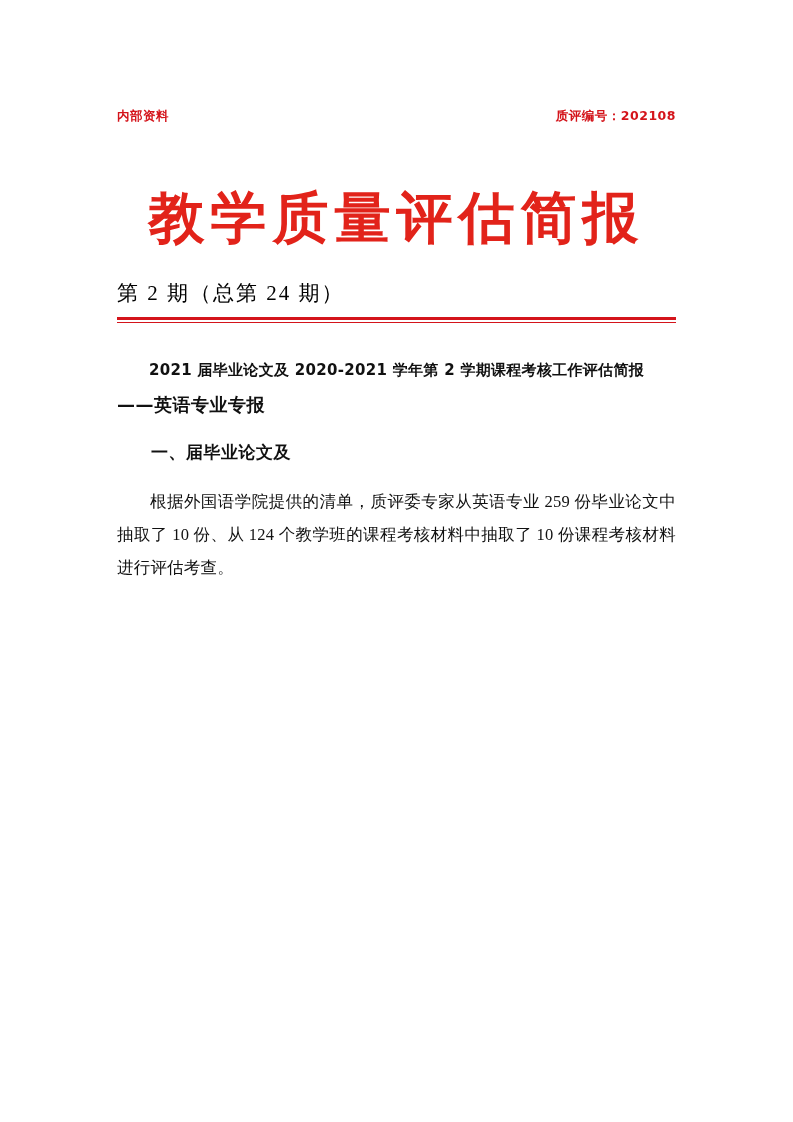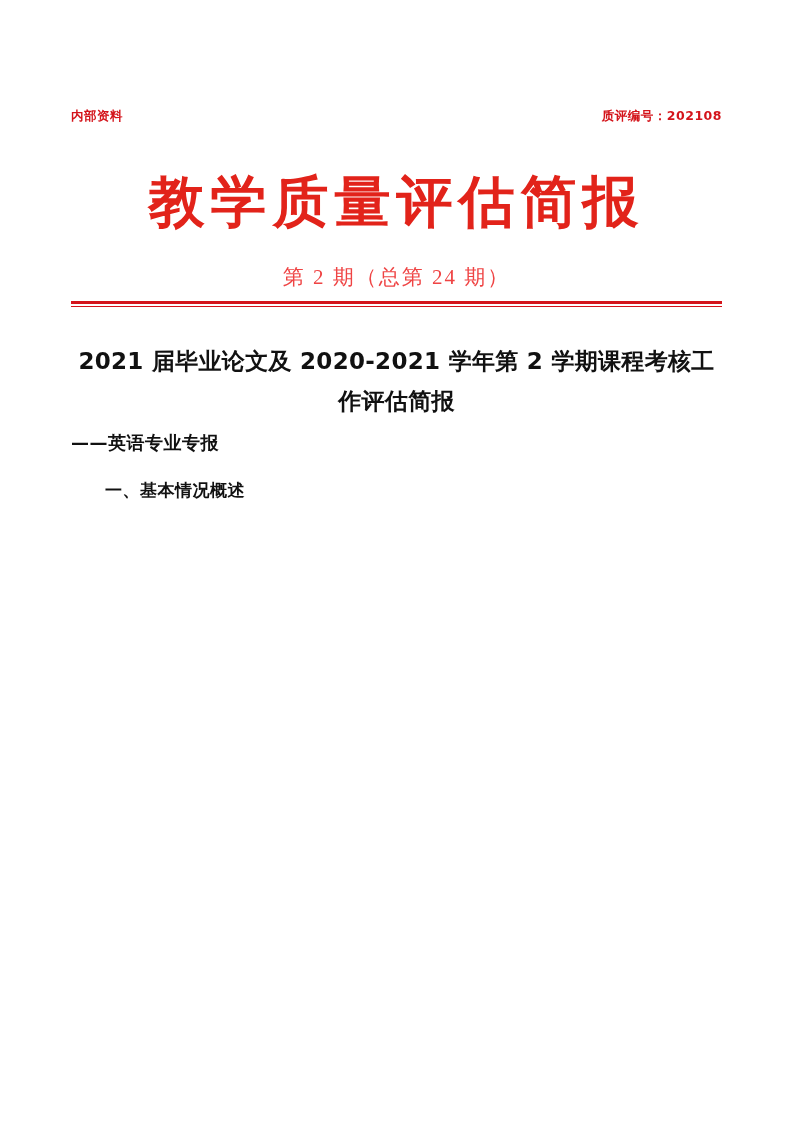--- a/index.html
+++ b/index.html
@@ -14,54 +14,54 @@
     color: #000000;
     position: relative;
     overflow: hidden;
   }
   .page {
     position: absolute;
     left: 0; top: 0;
     width: 793px;
     height: 1036px;
     box-sizing: border-box;
-    padding: 0 71px;
+    padding: 0 117px;
   }
 
   
   .masthead-row {
     display: flex;
     justify-content: space-between;
     align-items: baseline;
     padding-top: 108px;
     font-family: "DejaVu Sans", "Liberation Sans", sans-serif;
     font-weight: bold;
     font-size: 12.5px;
     color: #d4141b;
     letter-spacing: 0.5px;
   }
   .masthead-left { white-space: nowrap; }
   .masthead-right { white-space: nowrap; }
 
   .main-title {
-    margin-top: 46px;
+    margin-top: 62px;
     text-align: center;
     color: #e2231a;
     font-family: "DejaVu Sans", "Liberation Sans", sans-serif;
     font-weight: bold;
     font-size: 56px;
     letter-spacing: 6px;
     line-height: 1.1;
     white-space: nowrap;
   }
 
   .issue-line {
     margin-top: 30px;
-    text-align: center;
-    color: #ef4444;
+    text-align: left;
+    color: #000000;
     font-family: "Liberation Serif", "DejaVu Serif", serif;
     font-size: 21px;
     letter-spacing: 2px;
   }
 
   .imprint-row {
     margin-top: 40px;
     display: flex;
     justify-content: space-between;
     align-items: baseline;
@@ -82,21 +82,21 @@
     height: 1px;
     background: #d4141b;
   }
 
   
   .doc-title {
     margin-top: 34px;
     text-align: center;
     font-family: "DejaVu Sans", "Liberation Sans", sans-serif;
     font-weight: bold;
-    font-size: 23px;
+    font-size: 15px;
     line-height: 1.75;
     color: #111111;
     letter-spacing: 0.3px;
   }
   .doc-subtitle {
     margin-top: 10px;
     text-align: left;
     font-family: "DejaVu Sans", "Liberation Sans", sans-serif;
     font-weight: bold;
     font-size: 18px;
@@ -142,16 +142,17 @@
   <div class="issue-line">第 2 期（总第 24 期）</div>
 
 
   <div class="rule-thick"></div>
   <div class="rule-thin"></div>
 
   <div class="doc-title">2021 届毕业论文及 2020-2021 学年第 2 学期课程考核工作评估简报</div>
   <div class="doc-subtitle">——英语专业专报</div>
 
 
-  <div class="section-head">一、基本情况概述</div>
+  <div class="section-head">一、届毕业论文及</div>
 
+  <p class="body-par indent">根据外国语学院提供的清单，质评委专家从英语专业 259 份毕业论文中抽取了 10 份、从 124 个教学班的课程考核材料中抽取了 10 份课程考核材料进行评估考查。</p>
 
 </div>
 
 </body></html>

